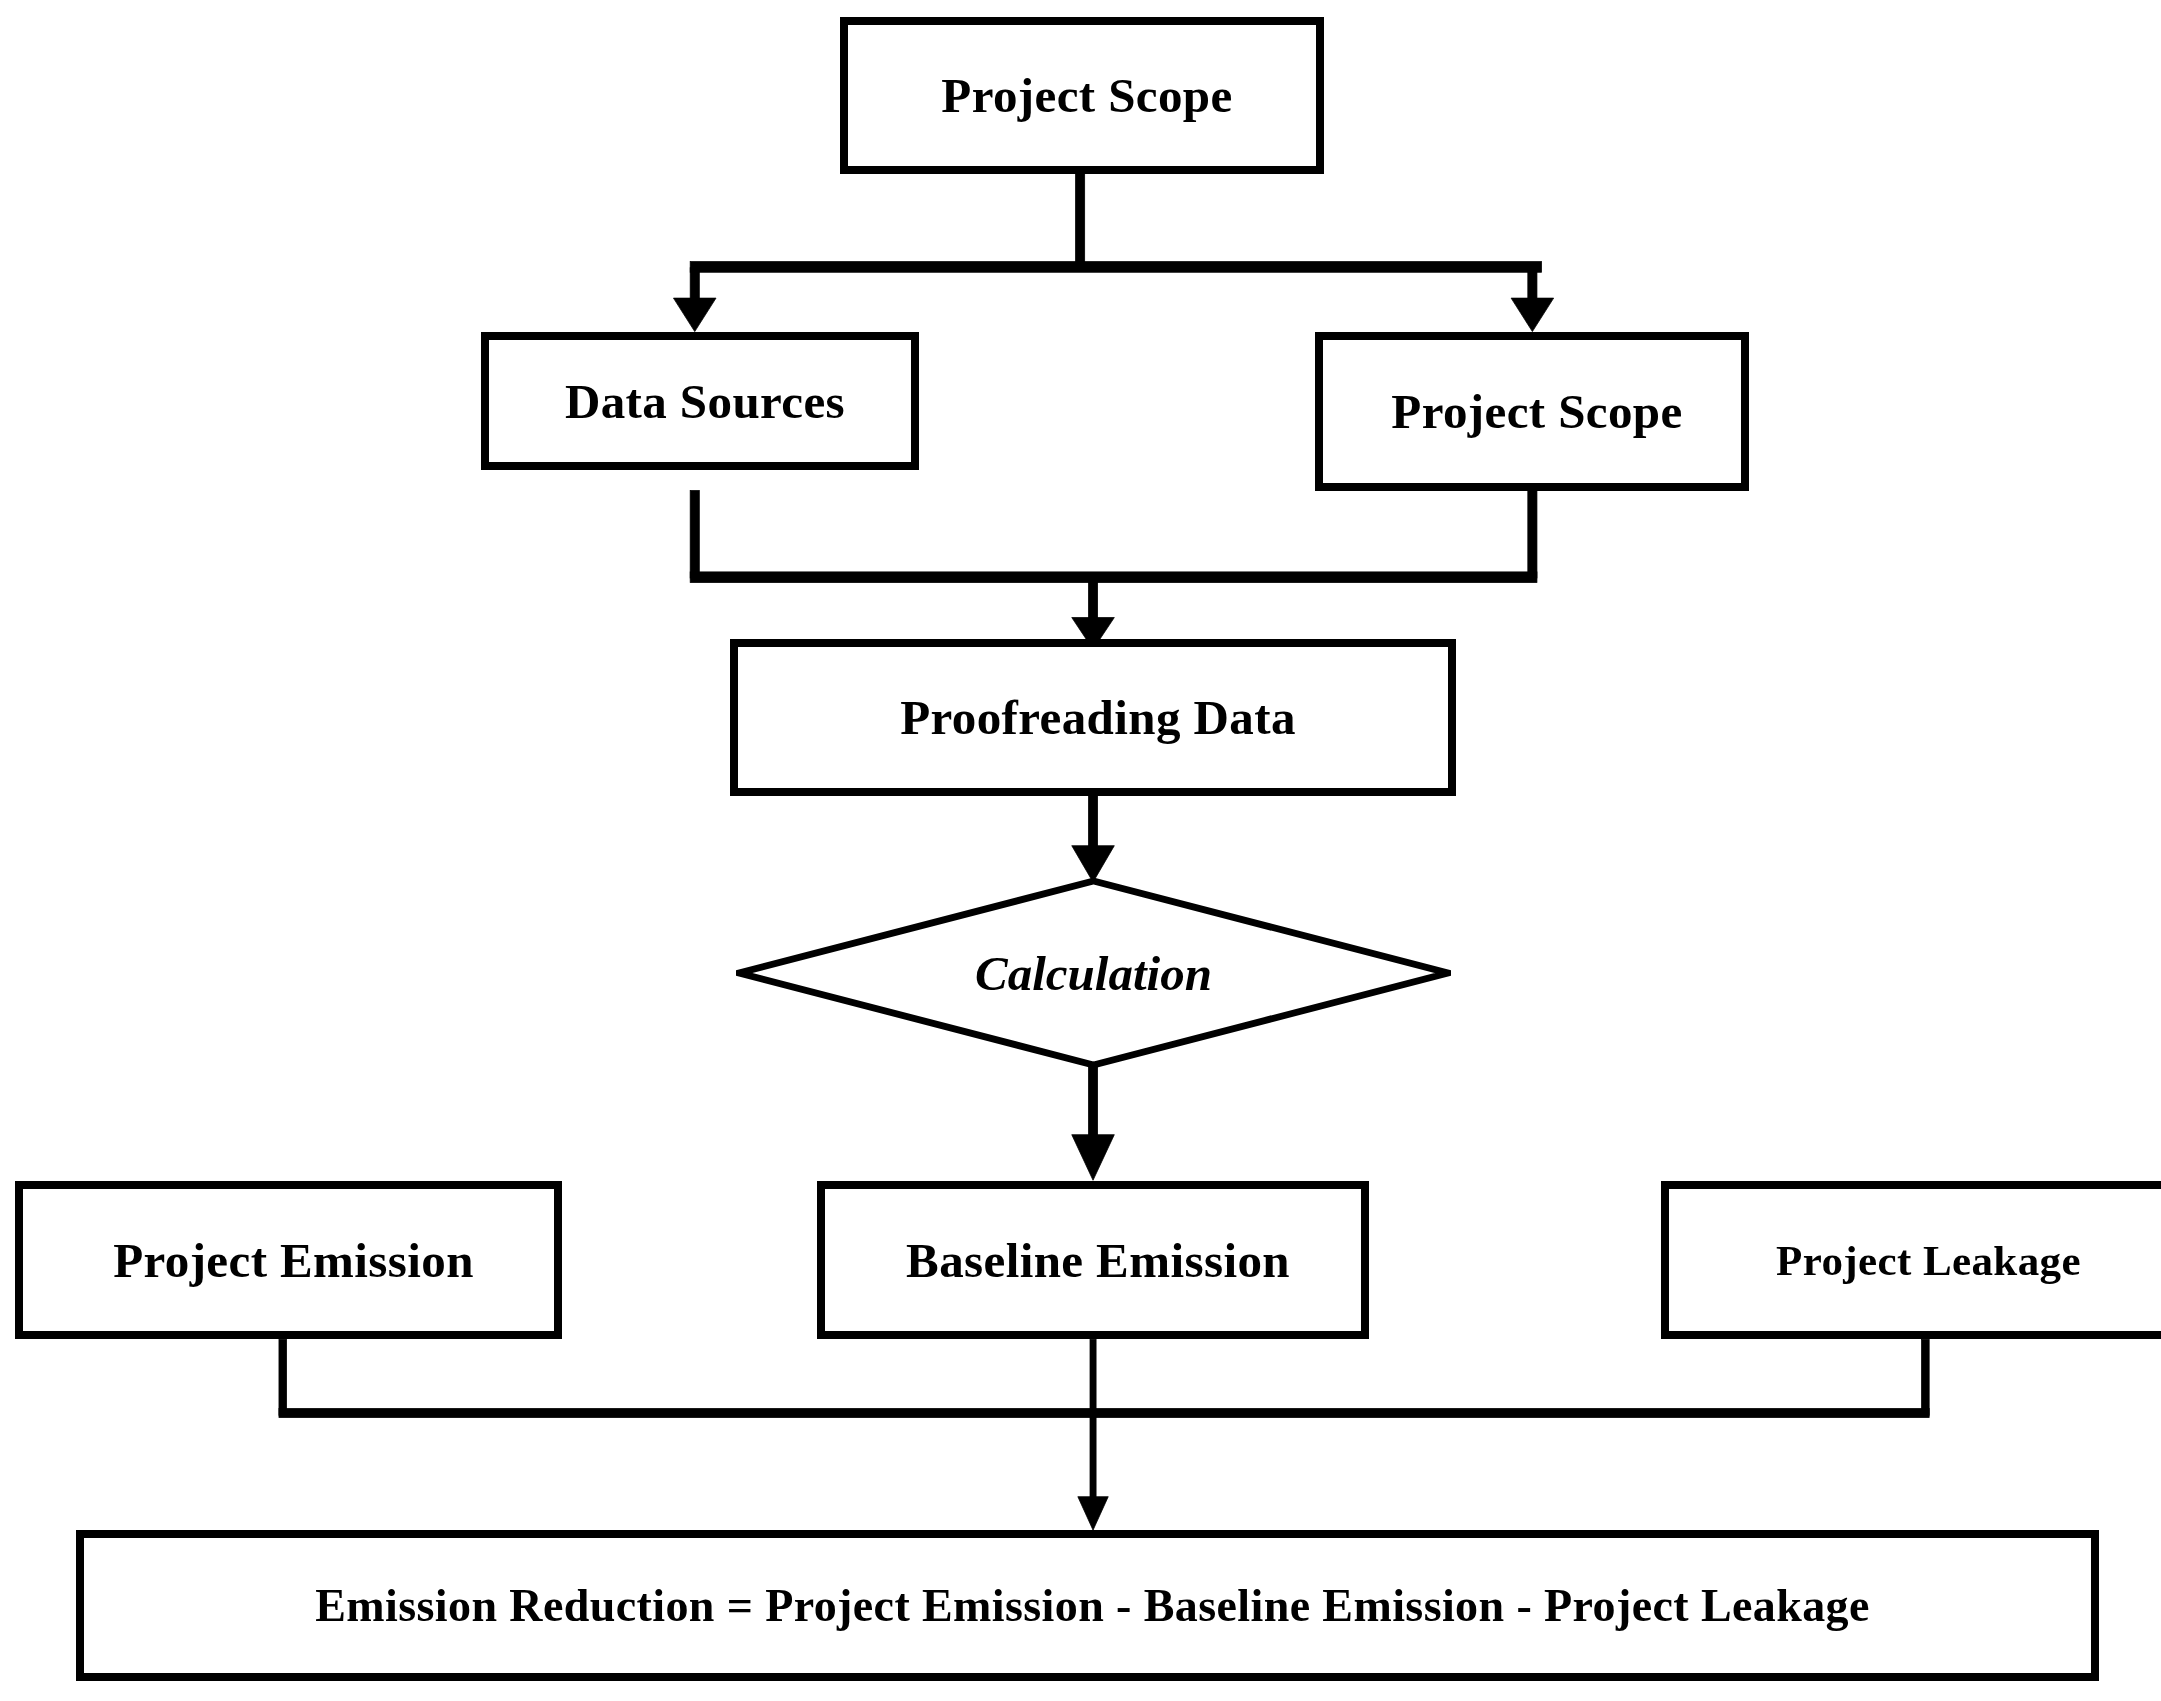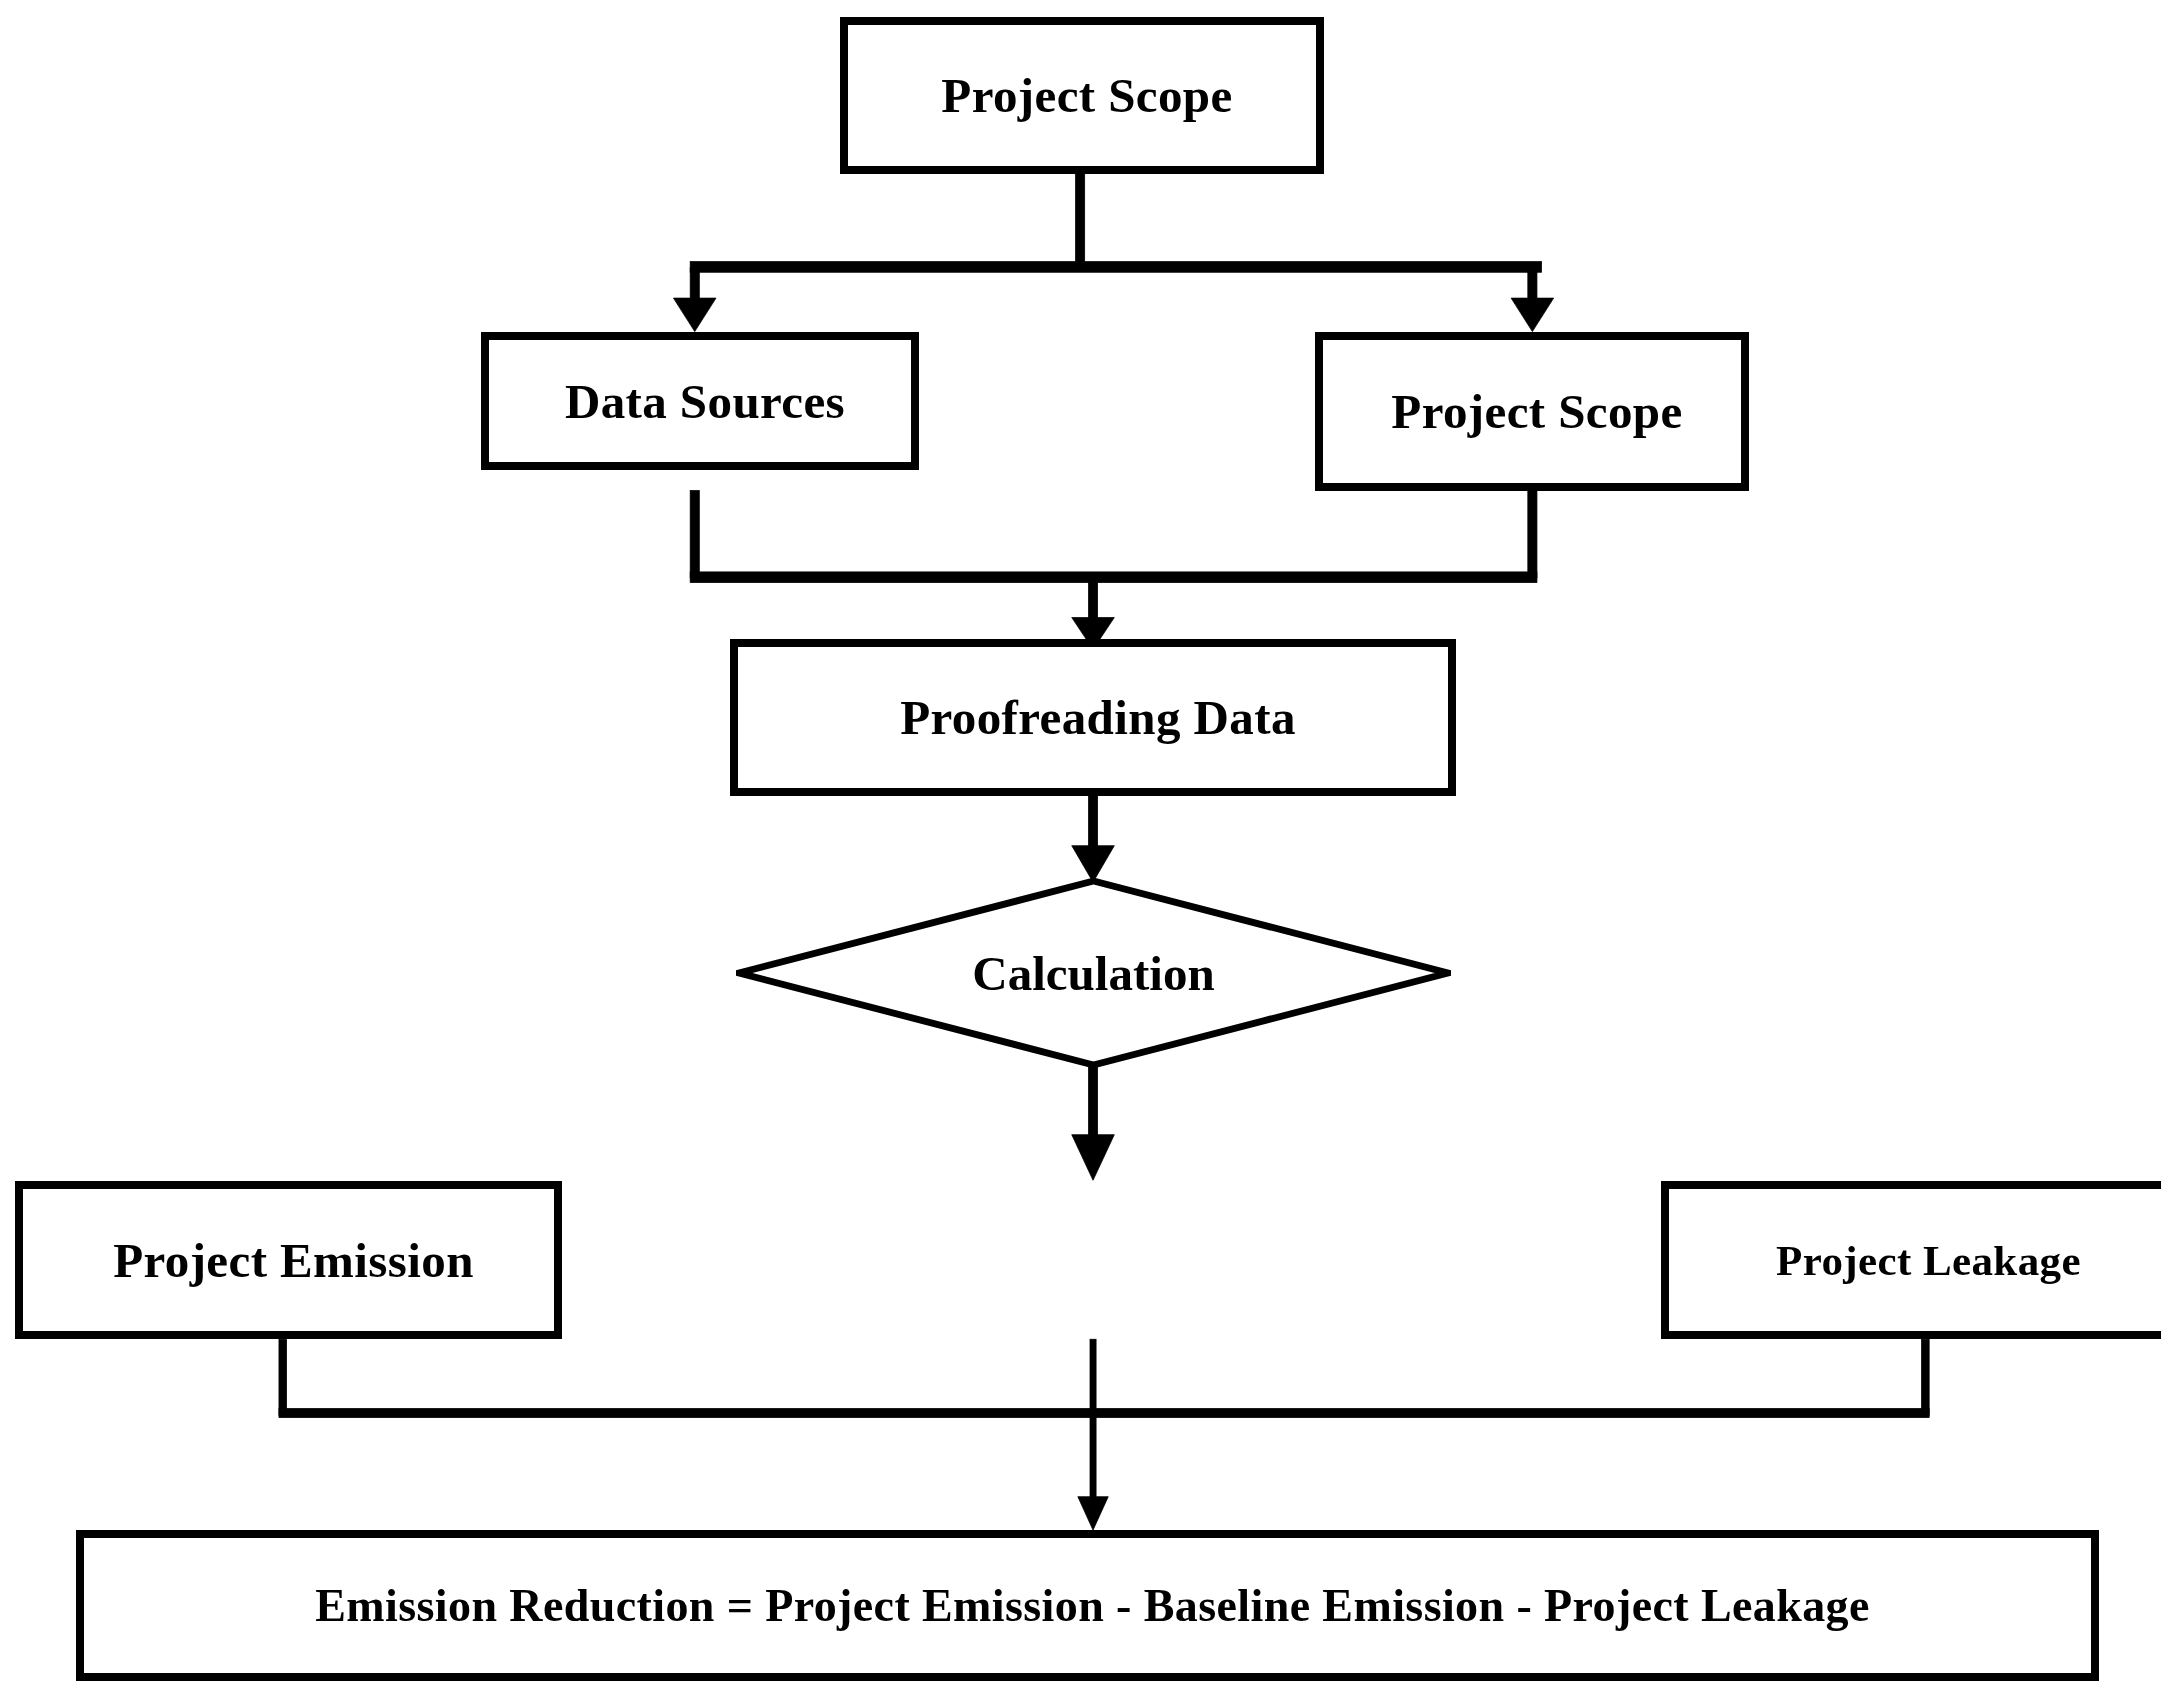--- a/index.html
+++ b/index.html
@@ -51,20 +51,21 @@
   #node-leakage .label  { font-size: 43px; }
   #node-equation .label { font-size: 46px; }
 
   
   #node-calc {
     position: absolute;
     left: 736px;
     top: 878px;
     width: 715px;
     height: 190px;
+    font-style: italic;
   }
   #node-calc svg {
     position: absolute;
     left: 0; top: 0;
     width: 100%; height: 100%;
   }
   #node-calc .label {
     position: absolute;
     left: 0; top: 0;
     width: 100%; height: 100%;
@@ -144,20 +145,23 @@
     <svg viewBox="0 0 940 250" preserveAspectRatio="none">
       <polygon points="470,4 936,125 470,246 4,125" fill="#ffffff" stroke="#000000" stroke-width="9"></polygon>
     </svg>
     <span class="label">Calculation</span>
   </div>
 
   <div class="node" id="node-projemis">
     <span class="label">Project Emission</span>
   </div>
 
+  <div class="node" id="node-baseemis">
+    <span class="label">Baseline Emission</span>
+  </div>
 
   <div class="node" id="node-leakage">
     <span class="label">Project Leakage</span>
   </div>
 
   <div class="node" id="node-equation">
     <span class="label">Emission Reduction = Project Emission - Baseline Emission - Project Leakage</span>
   </div>
 
 </div>

